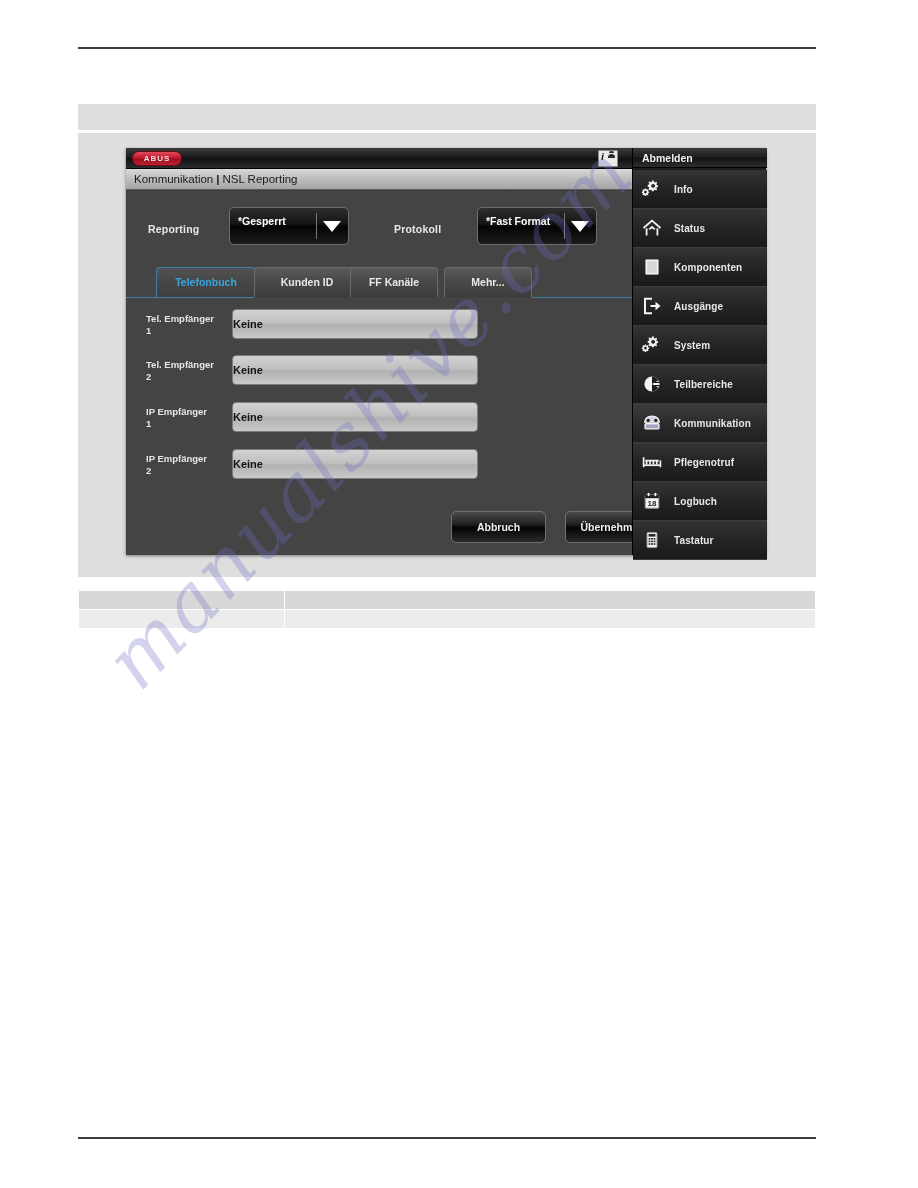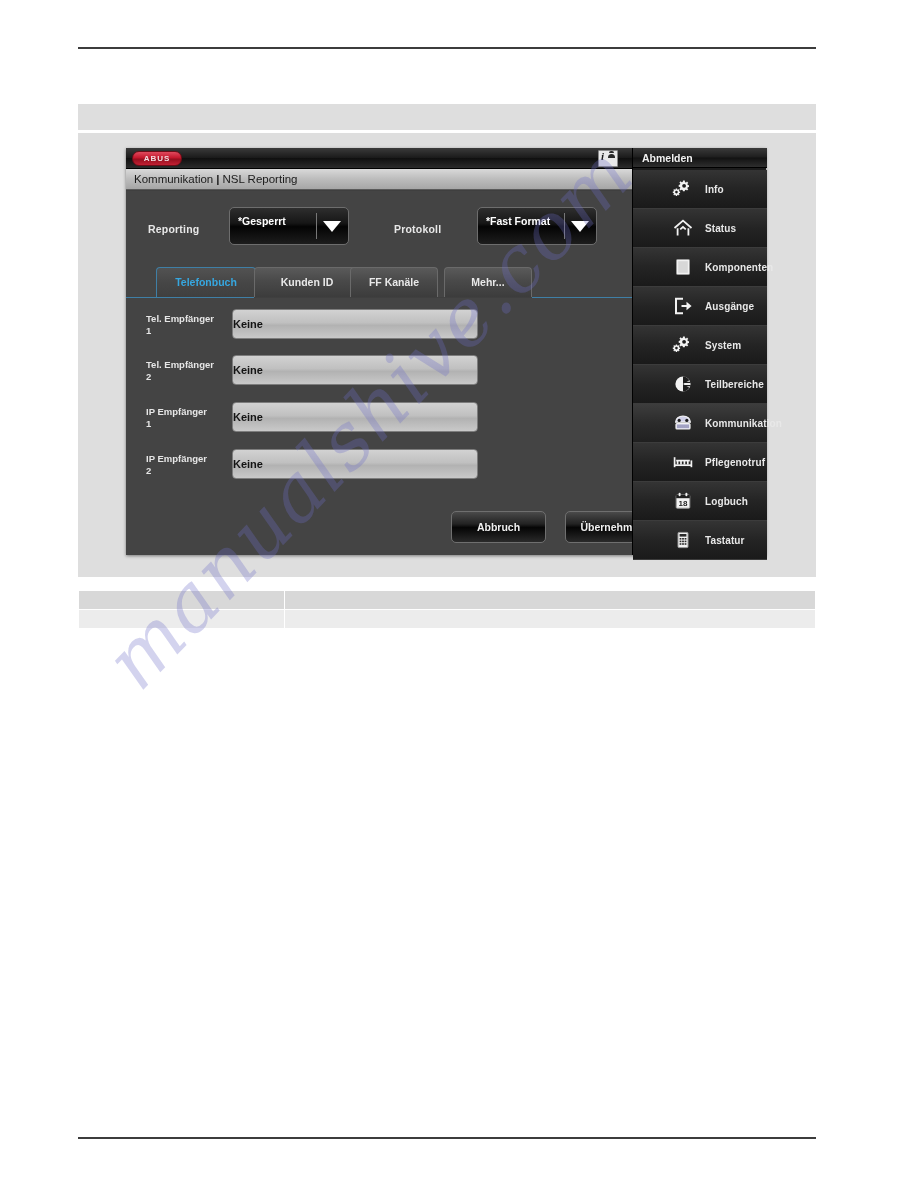--- a/index.html
+++ b/index.html
@@ -341,21 +341,20 @@
     width: 134px;
     height: 385px;
   }
   .sb-item {
     position: relative;
     height: 38px;
     border-bottom: 1px solid #3c3c3c;
     background: linear-gradient(to bottom, #343434 0%, #242424 50%, #1a1a1a 100%);
     display: flex;
     align-items: center;
-    padding-left: 31px;
   }
   .sb-item .sb-icon {
     width: 28px;
     margin-left: 8px;
     margin-right: 5px;
     flex: 0 0 auto;
     display: flex;
     align-items: center;
     justify-content: flex-start;
   }

